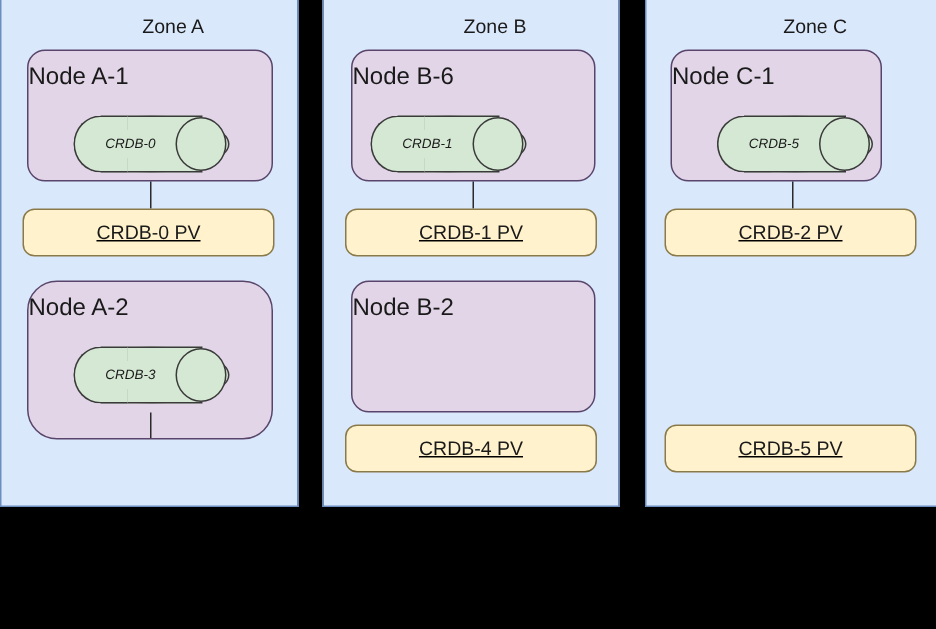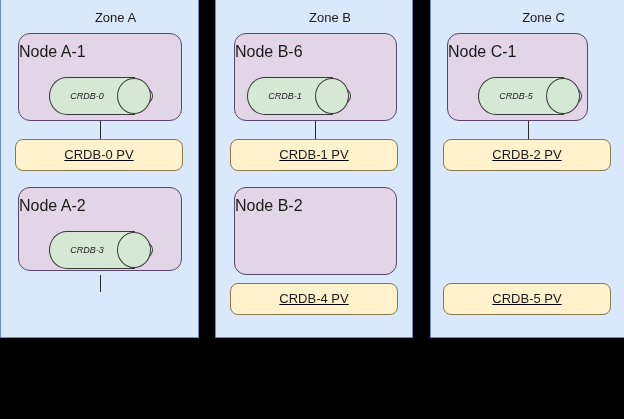--- a/index.html
+++ b/index.html
@@ -159,21 +159,21 @@
         <div class="cyl-label">CRDB-0</div>
       </div>
     </div>
 
     <div class="connector" style="left:99px; top:121px; height:18px;"></div>
 
     <div class="pv" style="left:14px; top:139px; width:168px; height:32px;">
       <span class="pv-label">CRDB-0 PV</span>
     </div>
 
-    <div class="node" style="left:17px; top:187px; width:164px; height:84px;">
+    <div class="node" style="left:17px; top:187px; width:164px; height:106px;border-radius:20px;">
       <div class="node-title">Node A-2</div>
       <div class="cylinder" style="left:30px; top:43px; width:104px; height:38px;">
         <div class="cyl-body"></div>
         <div class="cyl-rect"></div>
         <div class="cyl-left"></div>
         <div class="cyl-cap"></div>
         <div class="cyl-label">CRDB-3</div>
       </div>
     </div>
 

